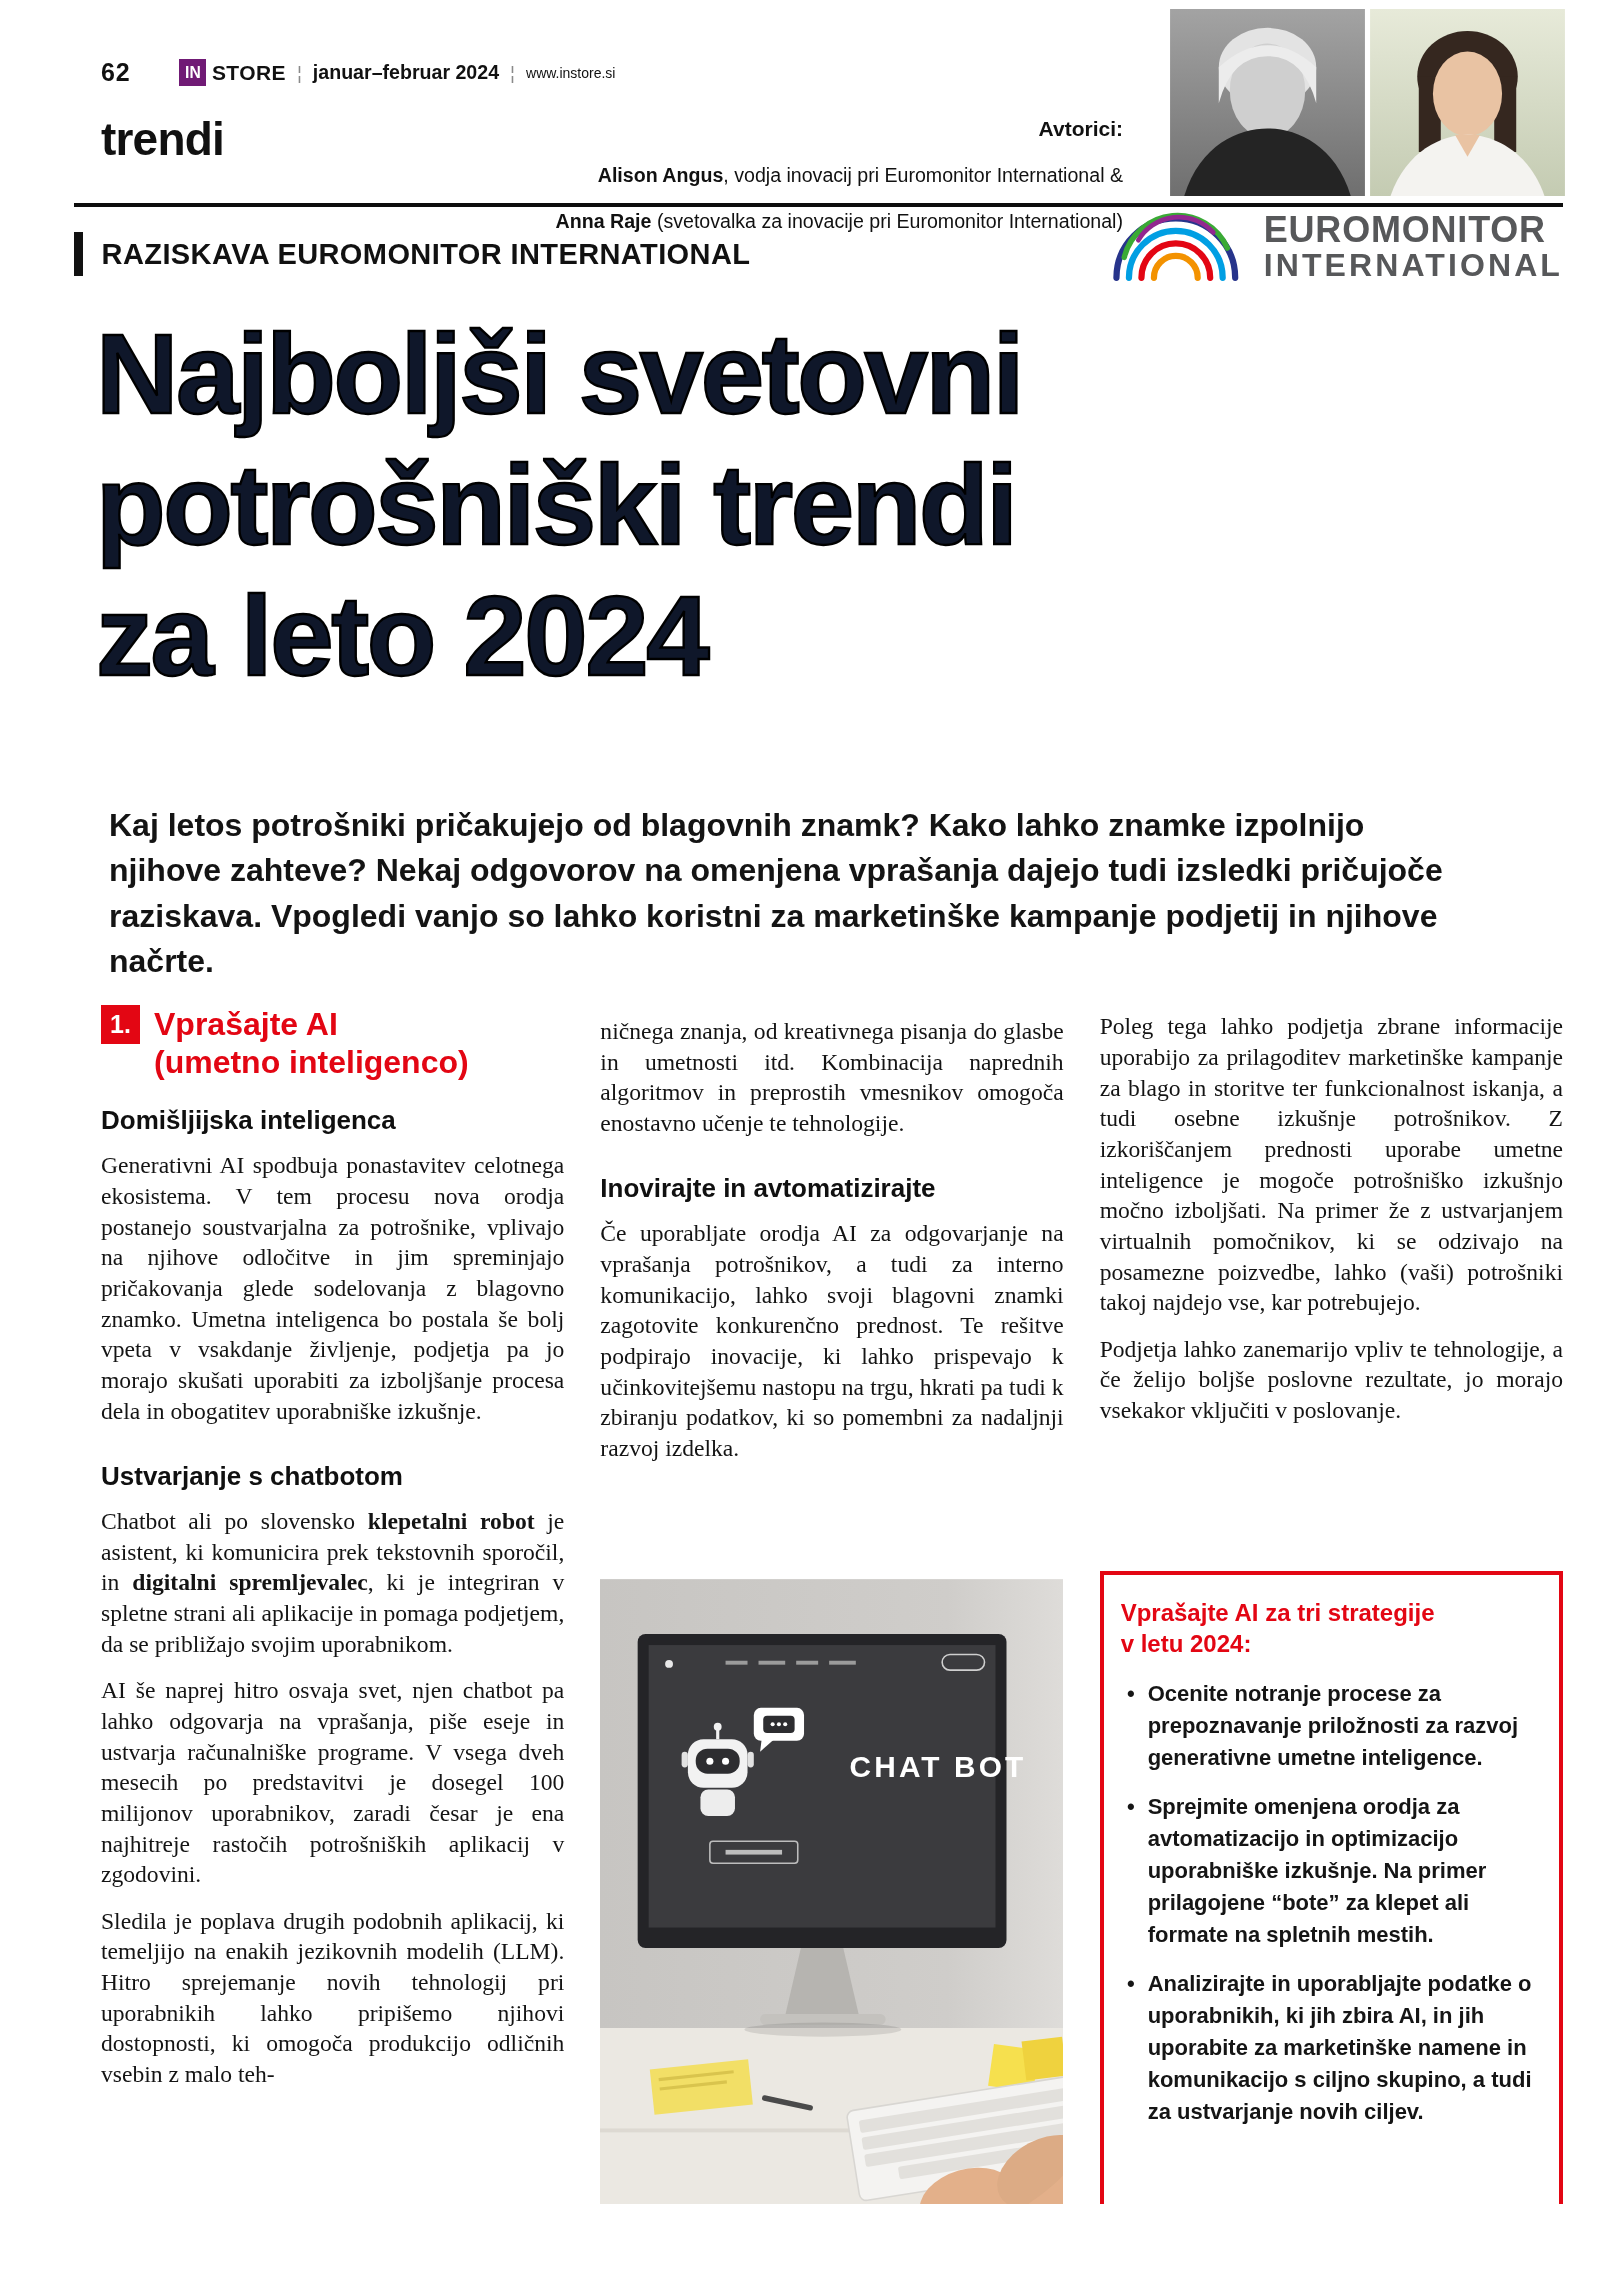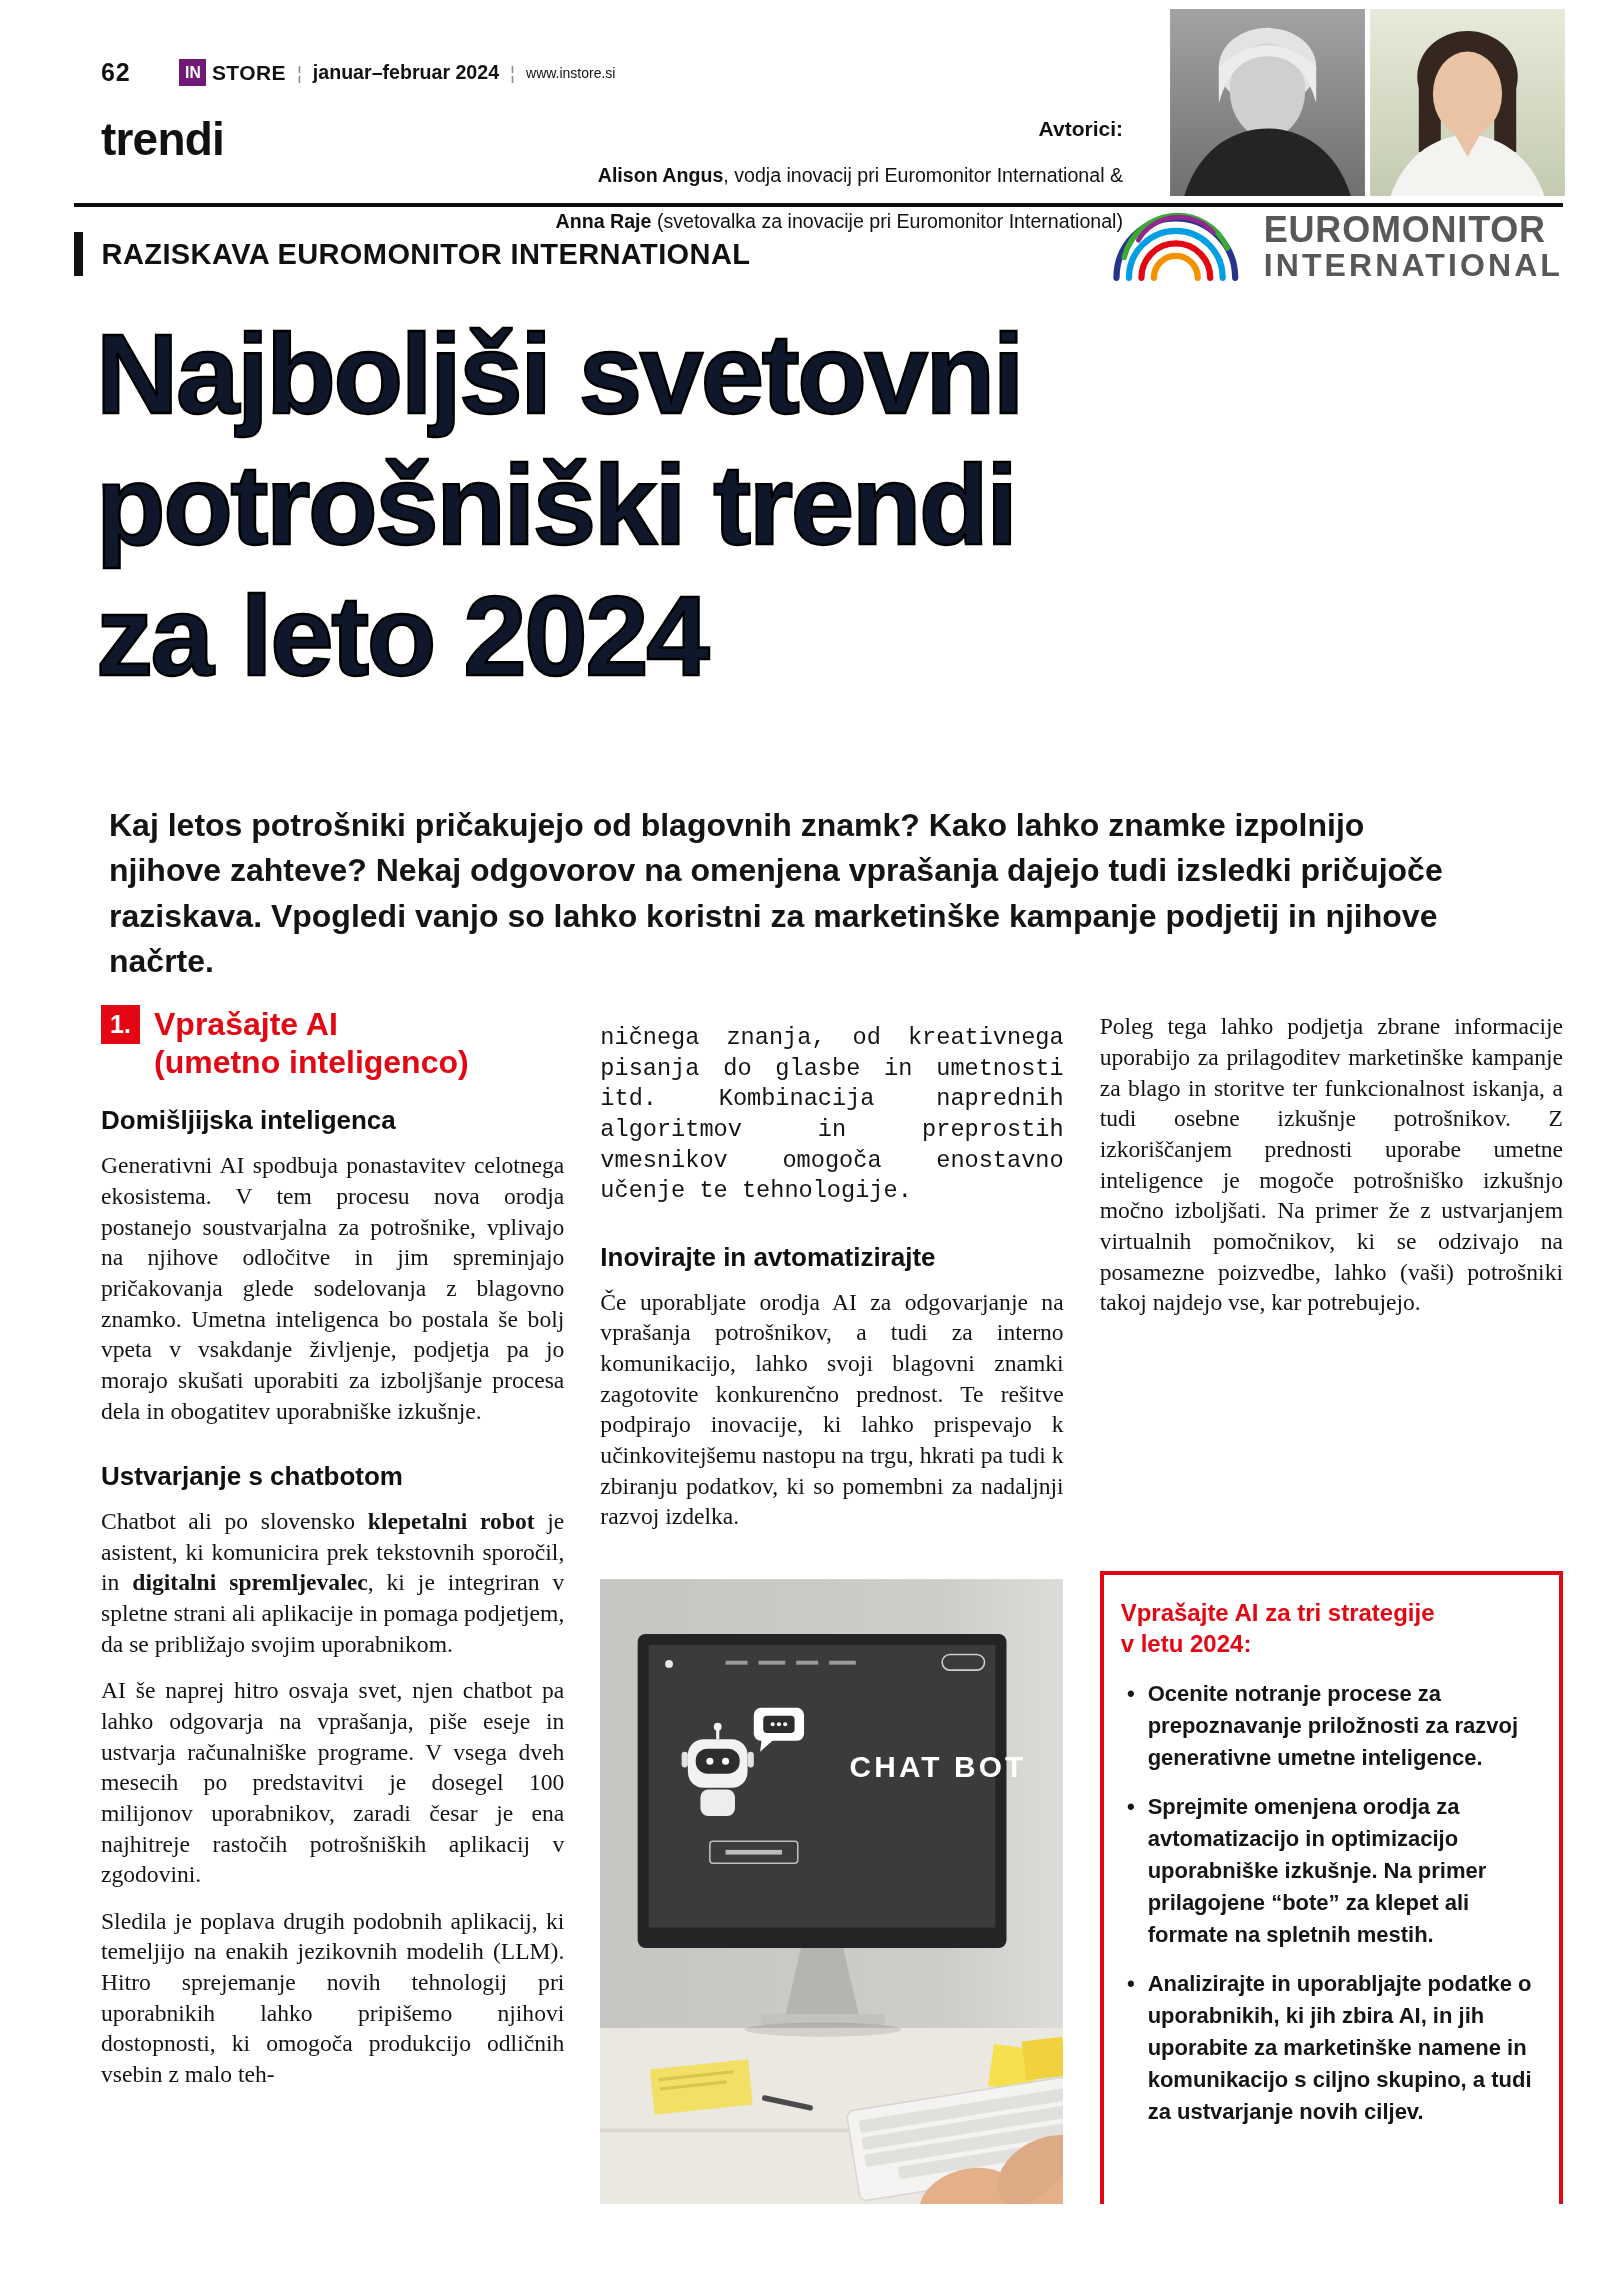--- a/index.html
+++ b/index.html
@@ -182,21 +182,21 @@
       </div>
       <h3 class="subhead first" style="margin-top:1.6px;">Domišljijska inteligenca</h3>
       <p class="body-p">Generativni AI spodbuja ponastavitev celotnega ekosistema. V tem procesu nova orodja postanejo soustvarjalna za potrošnike, vplivajo na njihove odločitve in jim spreminjajo pričakovanja glede sodelovanja z blagovno znamko. Umetna inteligenca bo postala še bolj vpeta v vsakdanje življenje, podjetja pa jo morajo skušati uporabiti za izboljšanje procesa dela in obogatitev uporabniške izkušnje.</p>
       <h3 class="subhead">Ustvarjanje s chatbotom</h3>
       <p class="body-p"><span>Chatbot ali po slovensko </span><b>klepetalni robot</b><span> je asistent, ki komunicira prek tekstovnih sporočil, in </span><b>digitalni spremljevalec</b><span>, ki je integriran v spletne strani ali aplikacije in pomaga podjetjem, da se približajo svojim uporabnikom.</span></p>
       <p class="body-p">AI še naprej hitro osvaja svet, njen chatbot pa lahko odgovarja na vprašanja, piše eseje in ustvarja računalniške programe. V vsega dveh mesecih po predstavitvi je dosegel 100 milijonov uporabnikov, zaradi česar je ena najhitreje rastočih potrošniških aplikacij v zgodovini.</p>
       <p class="body-p">Sledila je poplava drugih podobnih aplikacij, ki temeljijo na enakih jezikovnih modelih (LLM). Hitro sprejemanje novih tehnologij pri uporabnikih lahko pripišemo njihovi dostopnosti, ki omogoča produkcijo odličnih vsebin z malo teh-</p>
     </div>
 
     <div class="col">
-      <p class="body-p" style="margin-top:18px;font-family:Liberation Mono, monospace;">ničnega znanja, od kreativnega pisanja do glasbe in umetnosti itd. Kombinacija naprednih algoritmov in preprostih vmesnikov omogoča enostavno učenje te tehnologije.</p>
+      <p class="body-p" style="margin-top:11px;">ničnega znanja, od kreativnega pisanja do glasbe in umetnosti itd. Kombinacija naprednih algoritmov in preprostih vmesnikov omogoča enostavno učenje te tehnologije.</p>
       <h3 class="subhead">Inovirajte in avtomatizirajte</h3>
       <p class="body-p">Če uporabljate orodja AI za odgovarjanje na vprašanja potrošnikov, a tudi za interno komunikacijo, lahko svoji blagovni znamki zagotovite konkurenčno prednost. Te rešitve podpirajo inovacije, ki lahko prispevajo k učinkovitejšemu nastopu na trgu, hkrati pa tudi k zbiranju podatkov, ki so pomembni za nadaljnji razvoj izdelka.</p>
 
       <div class="photo-fig">
         <svg width="463" height="672" viewBox="0 0 590 856">
           <defs>
             <linearGradient id="wall" x1="0" y1="0" x2="1" y2="0">
               <stop offset="0" stop-color="#c7c5c2"></stop>
                 <stop offset="0.75" stop-color="#cfcdca"></stop>
                 <stop offset="1" stop-color="#dedcd9"></stop>
@@ -275,20 +275,21 @@
             <ellipse cx="468" cy="792" rx="62" ry="40" fill="#e3b08a" transform="rotate(-16 468 792)"></ellipse>
             <ellipse cx="566" cy="756" rx="64" ry="42" fill="#dcab85" transform="rotate(-28 566 756)"></ellipse>
             <path d="M430,856 L590,856 L590,760 C560,792 500,828 430,856 Z" fill="#e3b08a"></path>
           </g>
         </svg>
       </div>
     </div>
 
     <div class="col">
       <p class="body-p" style="margin-top:6.3px;">Poleg tega lahko podjetja zbrane informacije uporabijo za prilagoditev marketinške kampanje za blago in storitve ter funkcionalnost iskanja, a tudi osebne izkušnje potrošnikov. Z izkoriščanjem prednosti uporabe umetne inteligence je mogoče potrošniško izkušnjo močno izboljšati. Na primer že z ustvarjanjem virtualnih pomočnikov, ki se odzivajo na posamezne poizvedbe, lahko (vaši) potrošniki takoj najdejo vse, kar potrebujejo.</p>
+      <p class="body-p">Podjetja lahko zanemarijo vpliv te tehnologije, a če želijo boljše poslovne rezultate, jo morajo vsekakor vključiti v poslovanje.</p>
 
       <div class="strategy-box">
         <div class="box-title">
           <div>Vprašajte AI za tri strategije</div>
           <div>v letu 2024:</div>
         </div>
         <ul class="box-list">
           <li>Ocenite notranje procese za prepoznavanje priložnosti za razvoj generativne umetne inteligence.</li>
           <li>Sprejmite omenjena orodja za avtomatizacijo in optimizacijo uporabniške izkušnje. Na primer prilagojene “bote” za klepet ali formate na spletnih mestih.</li>
           <li>Analizirajte in uporabljajte podatke o uporabnikih, ki jih zbira AI, in jih uporabite za marketinške namene in komunikacijo s ciljno skupino, a tudi za ustvarjanje novih ciljev.</li>

